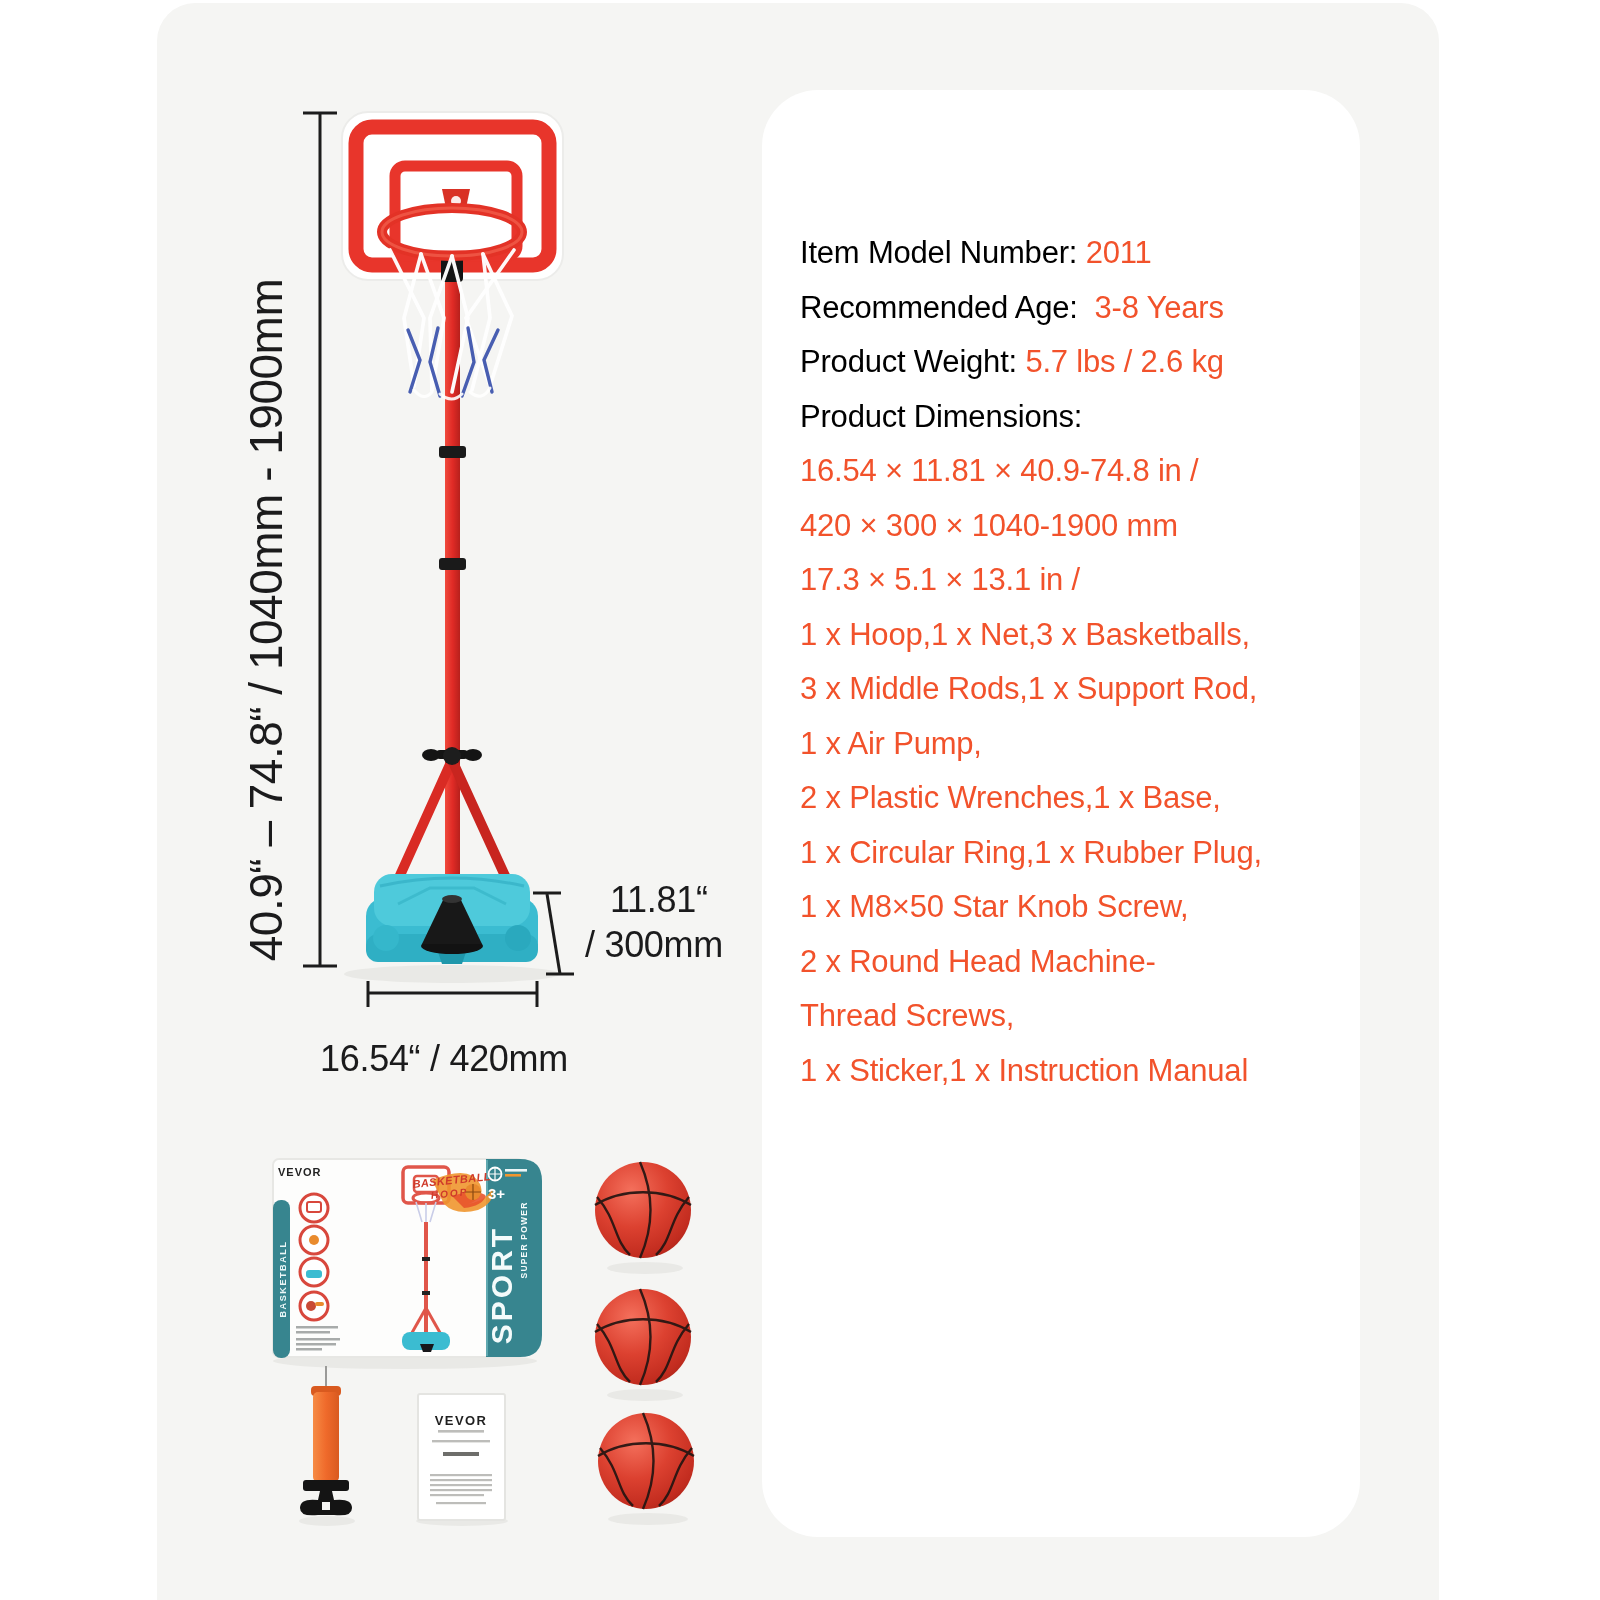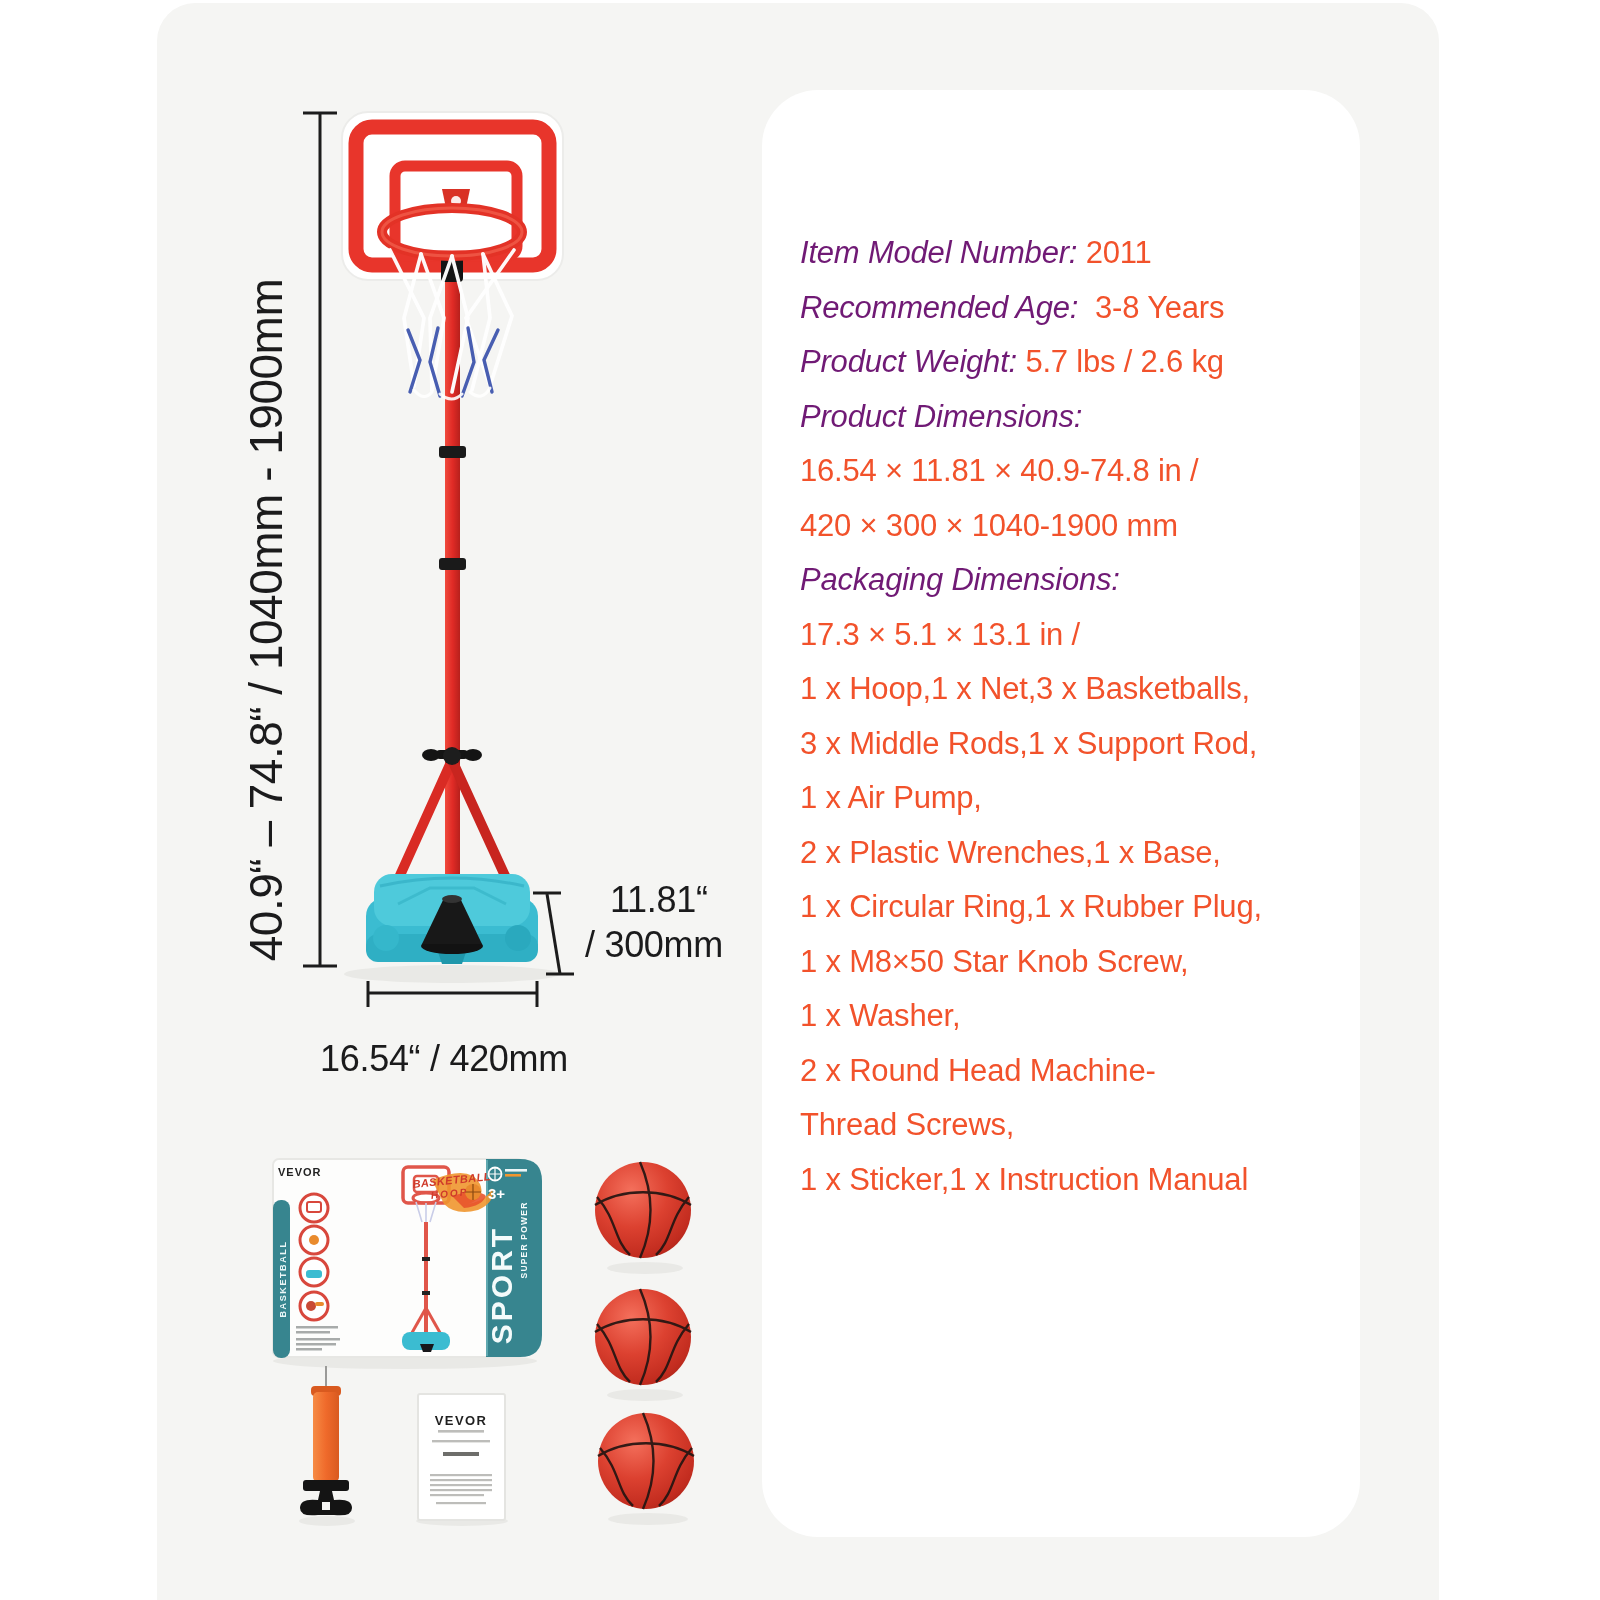--- a/index.html
+++ b/index.html
@@ -12,21 +12,21 @@
 
   
   .dim-label{fill:#1B1B1C;font-size:36px;letter-spacing:-0.3px;}
   .dim-label-big{fill:#1B1B1C;font-size:46px;letter-spacing:-0.5px;}
 
   
   .card{position:absolute;left:762px;top:90px;width:598px;height:1447px;
         background:#FFFFFF;border-radius:56px;}
   .speclist{position:absolute;left:38px;top:136px;width:540px;}
   .line{white-space:pre;font-size:31px;line-height:54.5px;height:54.5px;letter-spacing:-0.2px;}
-  .lab{color:#701a75;font-style:italic;}
+  .lab{color:#000000;}
   .val{color:#F2522B;}
 
   
   .box-brand{fill:#222;font-size:11px;font-weight:bold;letter-spacing:1px;}
   .box-side{fill:#EAF6F7;font-size:9px;font-weight:bold;letter-spacing:1.6px;}
   .box-logo1{fill:#CF3A2A;font-size:11px;font-weight:bold;font-style:italic;letter-spacing:0.4px;}
   .box-logo2{fill:#CF3A2A;font-size:10px;font-weight:bold;font-style:italic;letter-spacing:2px;}
   .box-age{fill:#FFFFFF;font-size:15px;font-weight:bold;}
   .box-sport{fill:#F4FBFB;font-size:30px;font-weight:bold;letter-spacing:3px;}
   .box-super{fill:#F4FBFB;font-size:8.5px;font-weight:bold;letter-spacing:1.2px;}
@@ -283,28 +283,26 @@
   </svg>
 
   <div class="card">
     <div class="speclist">
       <div class="line"><span class="lab">Item Model Number: </span><span class="val">2011</span></div>
       <div class="line"><span class="lab">Recommended Age:  </span><span class="val">3-8 Years</span></div>
       <div class="line"><span class="lab">Product Weight: </span><span class="val">5.7 lbs / 2.6 kg</span></div>
       <div class="line"><span class="lab">Product Dimensions:</span><span class="val"></span></div>
       <div class="line"><span class="lab"></span><span class="val">16.54 × 11.81 × 40.9-74.8 in /</span></div>
       <div class="line"><span class="lab"></span><span class="val">420 × 300 × 1040-1900 mm</span></div>
-      <div class="line"><span class="lab">Packaging Dimensions:</span><span class="val"></span></div>
       <div class="line"><span class="lab"></span><span class="val">17.3 × 5.1 × 13.1 in /</span></div>
       <div class="line"><span class="lab"></span><span class="val">1 x Hoop,1 x Net,3 x Basketballs,</span></div>
       <div class="line"><span class="lab"></span><span class="val">3 x Middle Rods,1 x Support Rod,</span></div>
       <div class="line"><span class="lab"></span><span class="val">1 x Air Pump,</span></div>
       <div class="line"><span class="lab"></span><span class="val">2 x Plastic Wrenches,1 x Base,</span></div>
       <div class="line"><span class="lab"></span><span class="val">1 x Circular Ring,1 x Rubber Plug,</span></div>
       <div class="line"><span class="lab"></span><span class="val">1 x M8×50 Star Knob Screw,</span></div>
-      <div class="line"><span class="lab"></span><span class="val">1 x Washer,</span></div>
       <div class="line"><span class="lab"></span><span class="val">2 x Round Head Machine-</span></div>
       <div class="line"><span class="lab"></span><span class="val">Thread Screws,</span></div>
       <div class="line"><span class="lab"></span><span class="val">1 x Sticker,1 x Instruction Manual</span></div>
     </div>
   </div>
 
 </div>
 
 </body></html>

